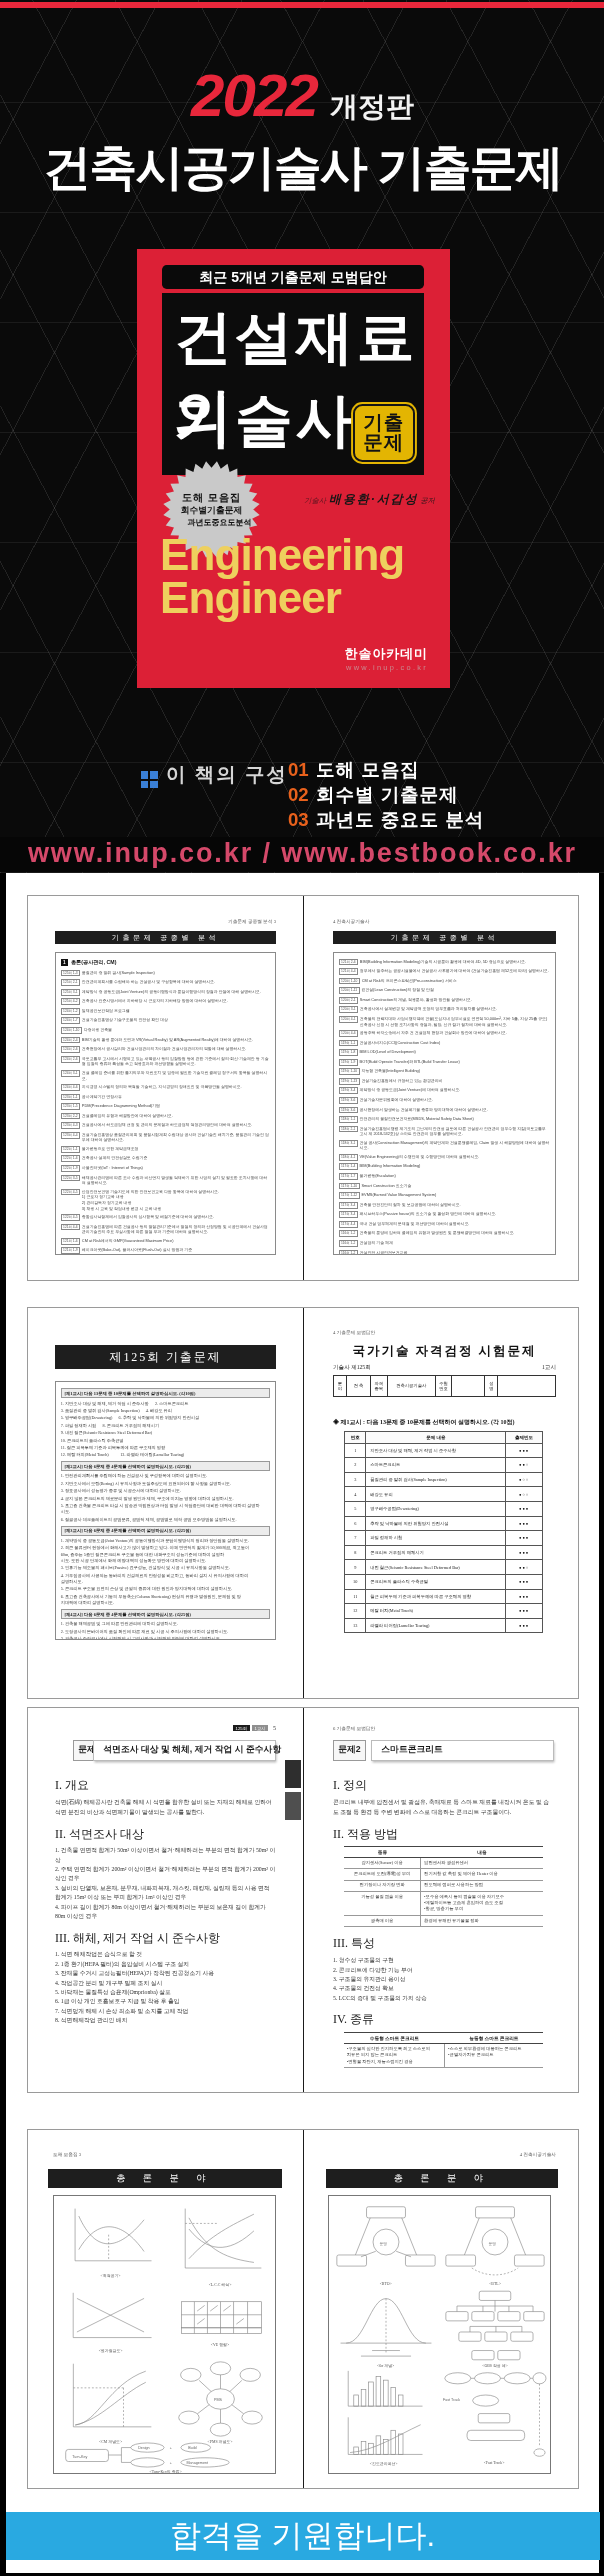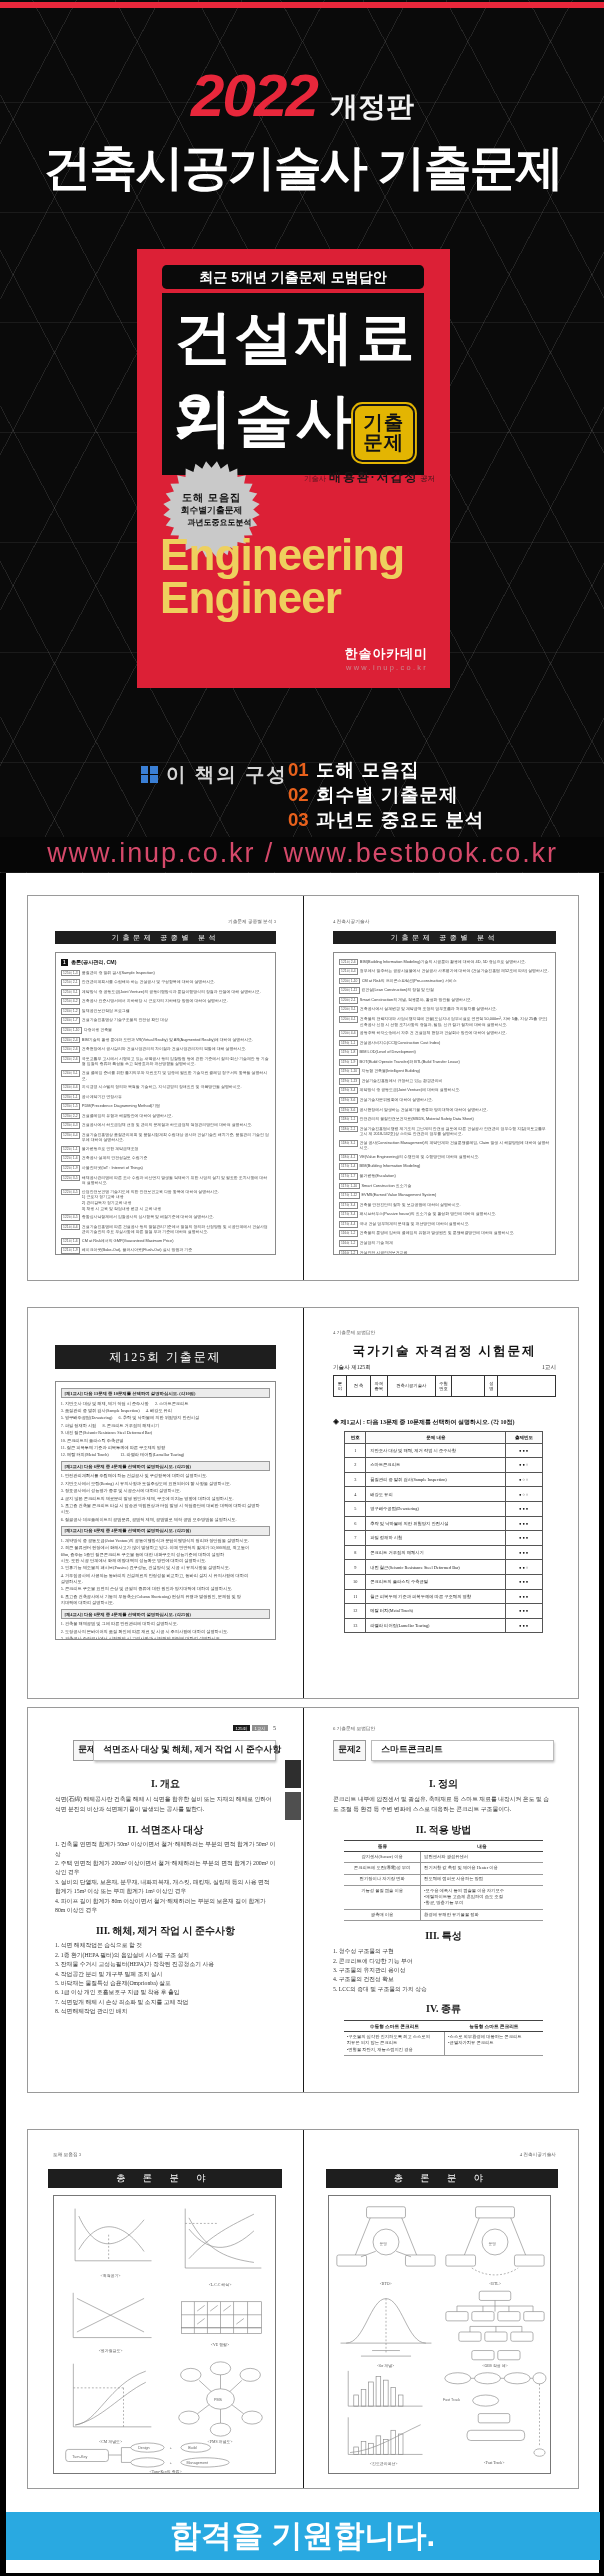--- a/index.html
+++ b/index.html
@@ -26,41 +26,41 @@
   .cv-t2{position:absolute;left:12px;top:89px;color:#fff;font-size:58px;font-weight:800;letter-spacing:2.8px;}
   .cv-badge{position:absolute;right:9.3px;bottom:13px;width:58px;height:54px;background:var(--gold,#e3b502);
     border:2.8px solid #151515;border-radius:9.3px;box-shadow:0 0 0 1.9px var(--gold,#e3b502);
     display:flex;flex-direction:column;justify-content:center;align-items:center;}
   .cv-badge span{color:#141414;font-size:19.5px;font-weight:900;line-height:1.02;letter-spacing:0.9px;}
   .starburst{position:absolute;left:26px;top:212px;width:97px;height:97px;background:#c9c9c9;
     display:flex;flex-direction:column;justify-content:center;align-items:center;}
   .sb1{font-size:10.2px;font-weight:900;color:#111;letter-spacing:0.9px;}
   .sb2{font-size:8.8px;font-weight:900;color:#111;}
   .sb3{font-size:8px;font-weight:900;color:#111;margin-left:16px;}
-  .cv-author{position:absolute;right:15px;top:218px;white-space:nowrap;}
+  .cv-author{position:absolute;right:15px;top:240px;white-space:nowrap;font-style:italic;}
   .cv-author .pre{font-size:7.4px;color:#5d1620;margin-right:2.8px;}
   .cv-author .nm{font-size:12px;font-weight:800;color:#161616;letter-spacing:1.9px;}
   .cv-author .suf{font-size:7.4px;color:#30161a;margin-left:1.9px;}
   .cv-pe{position:absolute;left:23px;top:285px;color:var(--pe-yellow,#eed05e);font-size:44px;
     font-weight:900;line-height:.97;letter-spacing:-0.9px;}
   .cv-pub{position:absolute;right:22px;top:396px;color:#fff;font-size:13px;font-weight:800;letter-spacing:0.9px;text-align:right;}
   .cv-url{position:absolute;right:22px;top:414px;color:#c98a90;font-size:7.4px;letter-spacing:2.3px;text-align:right;}
   
-  .comp-label{position:absolute;left:141px;top:761px;display:flex;align-items:center;}
+  .comp-label{position:absolute;left:141px;top:761px;display:flex;align-items:flex-end;}
   .sq{position:relative;width:16.7px;height:16.7px;margin-right:8.4px;}
   .sq i{position:absolute;width:7.4px;height:7.4px;background:var(--blue-ic,#3a7fd5);}
   .sq i:nth-child(1){left:0;top:0;}.sq i:nth-child(2){left:9.3px;top:0;}
   .sq i:nth-child(3){left:0;top:9.3px;}.sq i:nth-child(4){left:9.3px;top:9.3px;}
   .comp-label b{color:#d6d6d6;font-size:19.5px;letter-spacing:1.9px;font-weight:800;white-space:nowrap;}
   .comp-items{position:absolute;left:288px;top:757px;}
   .comp-row{height:25px;white-space:nowrap;}
   .comp-row .no{color:var(--orange,#e8611c);font-size:18.6px;font-weight:800;margin-right:7.4px;}
   .comp-row .tx{color:#fff;font-size:18.6px;font-weight:800;letter-spacing:0.9px;}
   .urlbar{position:absolute;left:0;top:837px;width:605px;height:35px;background:#060606;
-    color:var(--pink,#d5496a);font-size:27px;letter-spacing:1.9px;text-align:center;line-height:33px;white-space:nowrap;}
+    color:var(--pink,#d5496a);font-size:27px;letter-spacing:1.9px;text-align:center;line-height:33px;white-space:nowrap;font-weight:bold;}
   
   .bodywrap{position:absolute;left:0;top:873px;width:605px;height:1703px;background:#fff;}
   .sideL{position:absolute;left:0;top:873px;width:5.6px;height:1703px;background:#000;}
   .sideR{position:absolute;left:599px;top:873px;width:5.6px;height:1703px;background:#000;}
   .botbar{position:absolute;left:0;top:2573px;width:605px;height:2.8px;background:#000;}
   .spread{position:absolute;left:27px;width:552px;background:#fff;border:0.9px solid #9a9a9a;box-sizing:border-box;}
   .spine{position:absolute;left:275px;top:0;bottom:0;width:0.9px;background:#1b1b1b;}
   .ph{position:absolute;font-family:"Liberation Serif",serif;font-size:4.7px;color:#555;white-space:nowrap;}
   .bar-sm{position:absolute;background:#1e1e1e;color:#fff;text-align:center;font-weight:normal;}
   
@@ -100,40 +100,40 @@
   .bdg2{background:#8f8f8f;color:#fff;font-size:4.3px;padding:0.9px 2.8px;}
   .pgno{font-family:"Liberation Serif",serif;font-size:6px;color:#333;margin-left:2.8px;}
   .q-label{position:absolute;border:0.9px solid #999;background:#f7f7f7;font-weight:bold;font-size:8.8px;
     color:#222;display:flex;align-items:center;justify-content:center;box-sizing:border-box;}
   .q-title{position:absolute;border:0.9px solid #bbb;box-shadow:1.4px 1.9px 2.3px rgba(0,0,0,.28);
     font-weight:bold;font-size:8.8px;color:#1a1a1a;display:flex;align-items:center;padding-left:9.3px;
     box-sizing:border-box;background:#fff;white-space:nowrap;}
   .tab1{position:absolute;width:16px;height:28px;background:#2e2e2e;}
   .tab2{position:absolute;width:16px;height:28px;background:#4f4f4f;}
   .s3flow{position:absolute;font-family:"Liberation Serif",serif;overflow:hidden;}
-  .rsec-h{font-size:10px;font-weight:bold;color:#1a1a1a;margin:8.4px 0 3.7px;text-align:center;}
+  .rsec-h{font-size:12px;font-weight:normal;color:#1a1a1a;margin:8.4px 0 3.7px;}
   .rsec-p{font-size:5.8px;line-height:1.65;color:#333;}
   .s3item{font-size:5.8px;line-height:1.62;color:#333;}
   .t3{border-collapse:collapse;width:100%;font-family:"Liberation Serif",serif;margin-top:1.9px;}
   .t3 th{border-top:0.9px solid #444;border-bottom:0.6px solid #444;font-size:4.7px;font-weight:bold;
     color:#111;padding:1.9px;text-align:center;}
   .t3 td{border-bottom:0.6px solid #999;font-size:4.3px;color:#333;padding:1.9px 2.8px;vertical-align:top;
     white-space:pre-line;line-height:1.5;}
   .t3 .v{border-left:0.6px solid #999;}
   .t3.last{border-bottom:0.9px solid #444;}
   
   .dgbox{position:absolute;border:0.9px solid #777;box-sizing:border-box;overflow:hidden;}
   .dg{position:absolute;text-align:center;}
   .dg svg{display:block;margin:0 auto;}
   .cap{font-size:3.9px;color:#555;font-family:"Liberation Serif",serif;margin-top:0.9px;white-space:nowrap;}
   .dg line,.dg path,.dg rect,.dg ellipse,.dg circle,.dg polyline{stroke:#8a8a8a;fill:none;stroke-width:0.7;}
   .dg text{fill:#666;font-size:4px;stroke:none;font-family:"Liberation Sans",sans-serif;}
   
   .footer-blue{position:absolute;left:5.6px;top:2512px;width:594px;height:48px;background:var(--blue,#29a9e1);
-    color:#fff;font-size:31px;font-weight:700;text-align:center;line-height:48px;letter-spacing:0px;}
+    color:#fff;font-size:31px;font-weight:400;text-align:center;line-height:48px;letter-spacing:0px;}
 </style>
 </head>
 <body>
 
 <div class="stage">
 
   <div class="hdr">
     <div class="topbar"></div>
     <div class="yr-row">
       <span class="yr">2022</span><span class="ed">개정판</span>

